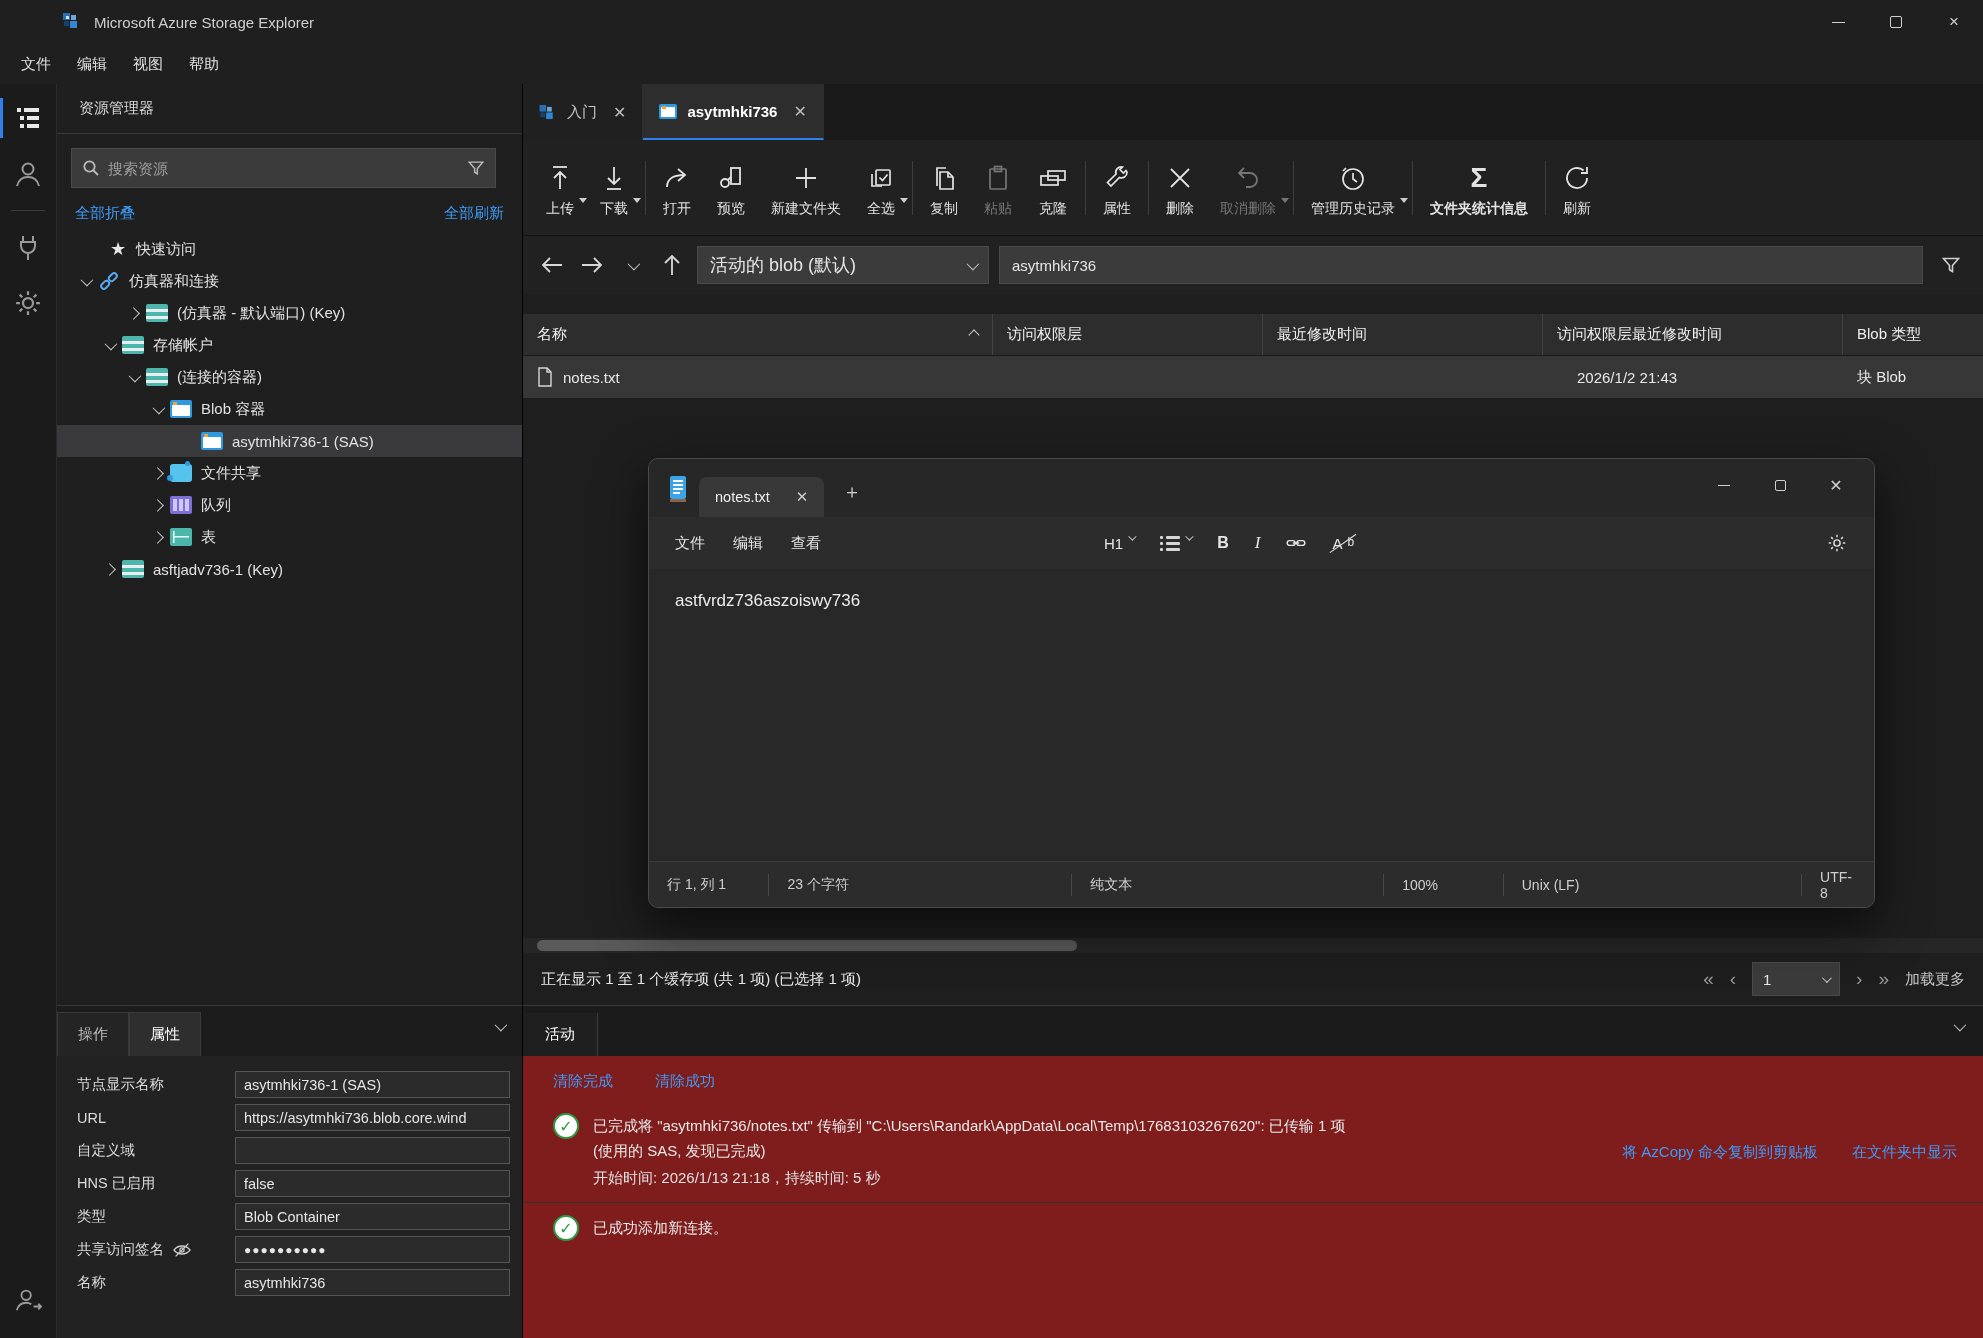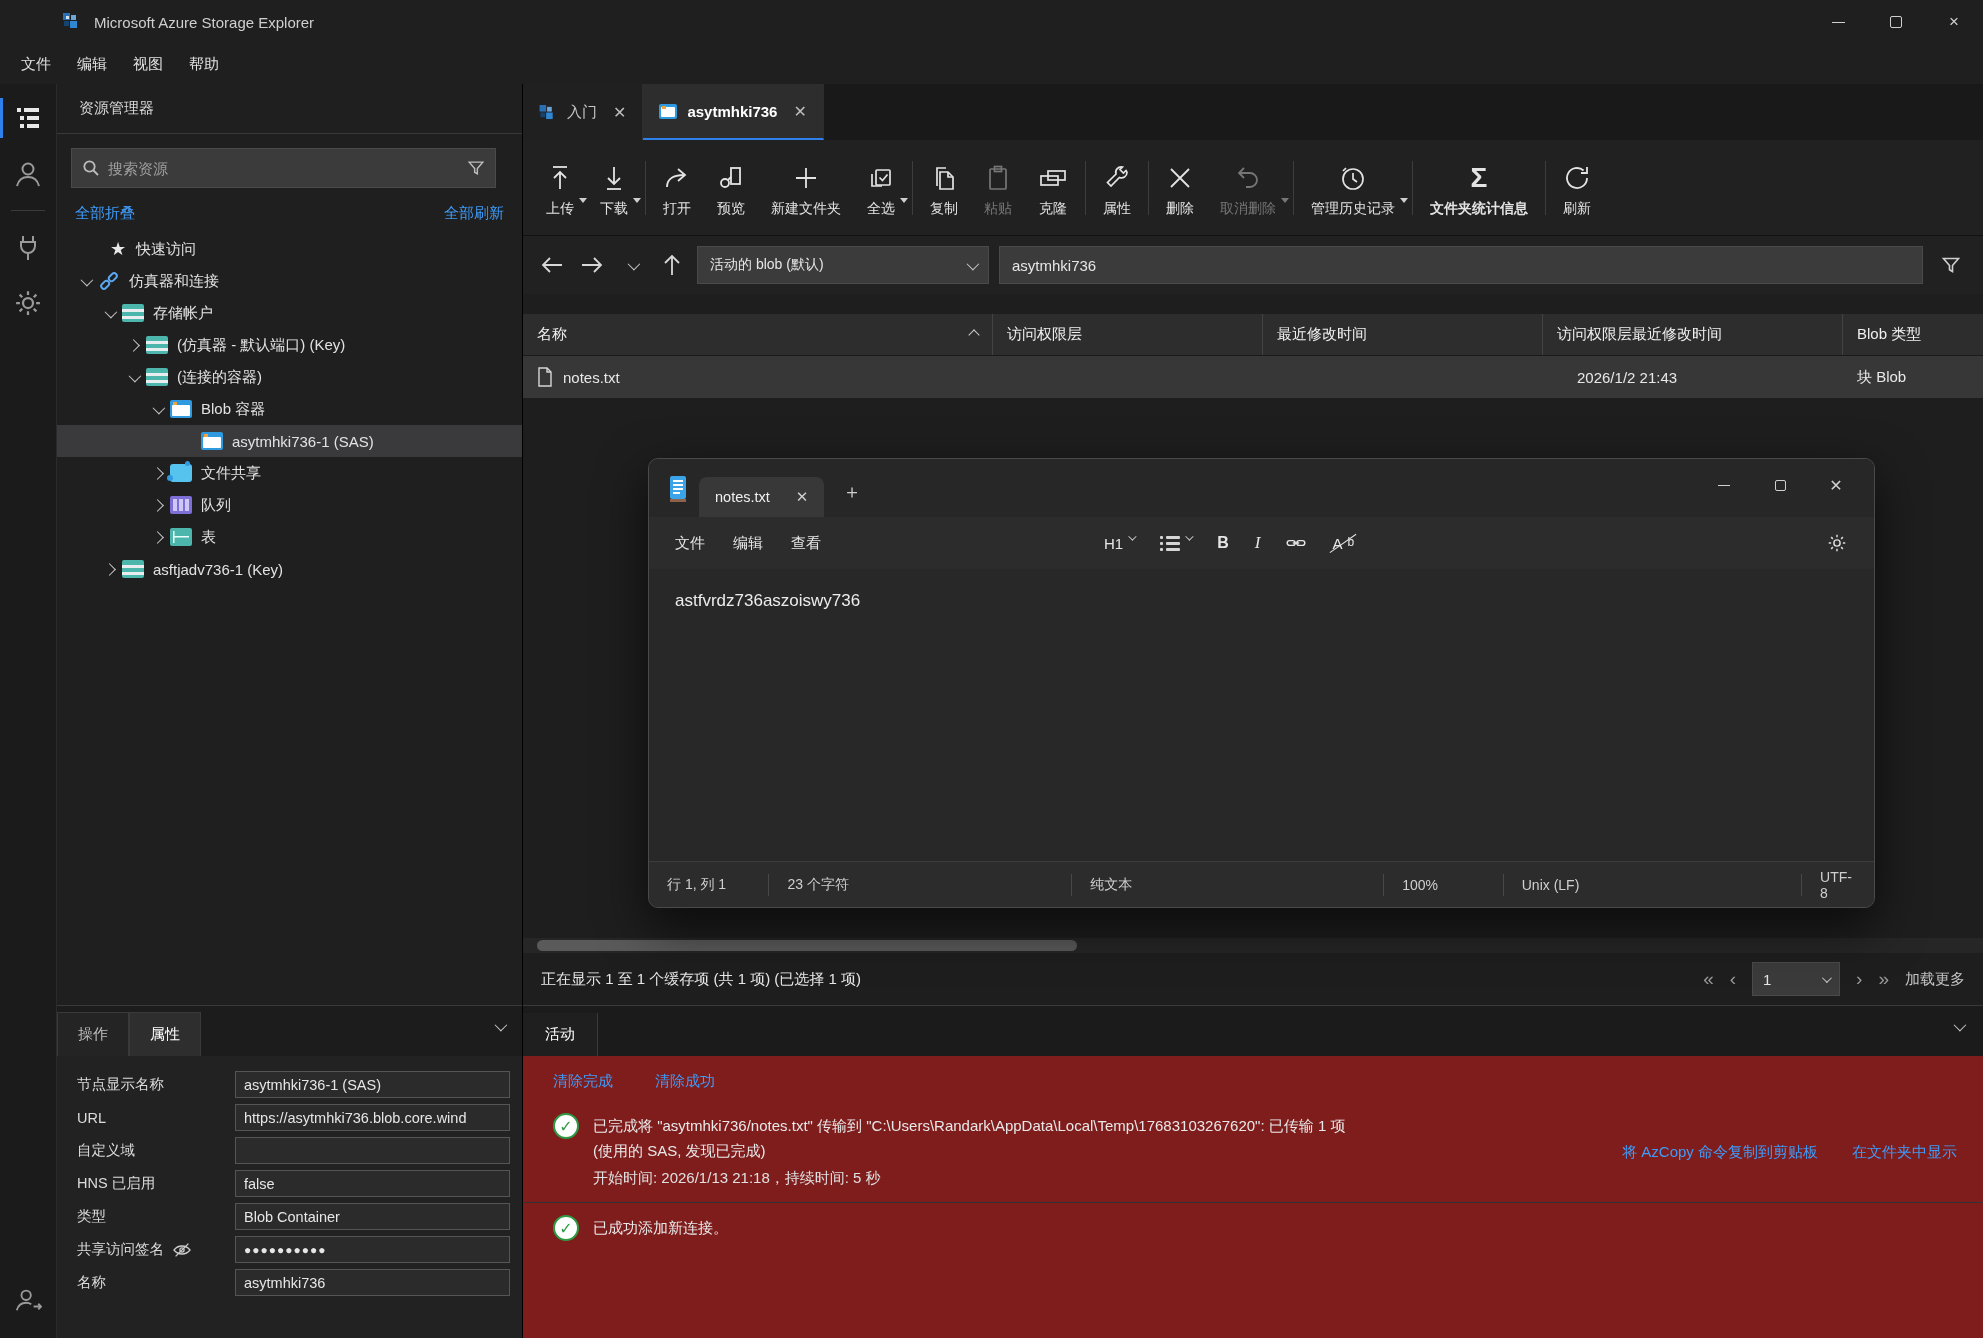--- a/index.html
+++ b/index.html
@@ -87,21 +87,21 @@
   .tool .tlabel { font-size:14px; margin-top:2px; white-space:nowrap; }
   .tool.disabled { color:#767676; }
   .tool .caret { position:absolute; right:0px; bottom:26px; }
   .caret { width:0; height:0; border-left:4.5px solid transparent; border-right:4.5px solid transparent; border-top:5.5px solid #cfcfcf; display:inline-block; }
   .tool.disabled .caret { border-top-color:#767676; }
   .tsep { width:1px; height:54px; background:#3d3d3d; margin:0 4px; }
 
   
   .navbar { height:58px; background:#212121; display:flex; align-items:center; padding:0 14px; gap:10px; }
   .nav-btn { width:30px; height:30px; display:flex; align-items:center; justify-content:center; color:#d8d8d8; }
-  .path-select { width:292px; height:38px; background:#3b3b3b; border:1px solid #4a4a4a; display:flex; align-items:center; padding:0 12px; font-size:14px; }
+  .path-select { width:292px; height:38px; background:#3b3b3b; border:1px solid #4a4a4a; display:flex; align-items:center; padding:0 12px; font-size:18px; }
   .path-select .chev { margin-left:auto; }
   .addr-input { flex:1; height:38px; background:#3b3b3b; border:1px solid #4a4a4a; color:#e6e6e6; font-size:15px; padding:0 12px; font-family:inherit; outline:none; }
   .filter-btn { width:36px; height:36px; display:flex; align-items:center; justify-content:center; color:#d0d0d0; }
 
   
   .listarea { flex:1; background:#1e1e1e; display:flex; flex-direction:column; position:relative; overflow:hidden; }
   .grid-header { display:flex; height:42px; margin-top:20px; background:#2d2d2d; border-bottom:1px solid #1a1a1a; font-size:15px; color:#f0f0f0; }
   .gcol { display:flex; align-items:center; padding:0 14px; border-right:1px solid #434343; white-space:nowrap; overflow:hidden; }
   .gcol.name { flex:1; min-width:0; }
   .gcol.c2 { width:270px; } .gcol.c3 { width:300px; } .gcol.c4 { width:280px; } .gcol.c5 { width:140px; flex:none; border-right:none; }
@@ -261,29 +261,29 @@
           <span class="t-icon">
             <svg width="22" height="18" viewBox="0 0 24 20" fill="none" stroke="#5aa9f0" stroke-width="2.2">
               <g transform="rotate(-45 12 10)">
                   <rect x="1" y="7" width="10" height="6" rx="3"></rect>
                   <rect x="13" y="7" width="10" height="6" rx="3"></rect>
                 </g>
             </svg>
           </span>
           <span>仿真器和连接</span>
         </div>
+        <div class="tree-row" style="padding-left:72px;">
+          <span class="chev right"></span>
+          <span class="t-icon icon-storage"></span>
+          <span>(仿真器 - 默认端口) (Key)</span>
+        </div>
         <div class="tree-row" style="padding-left:48px;">
           <span class="chev down"></span>
           <span class="t-icon icon-storage"></span>
           <span>存储帐户</span>
-        </div>
-        <div class="tree-row" style="padding-left:72px;">
-          <span class="chev right"></span>
-          <span class="t-icon icon-storage"></span>
-          <span>(仿真器 - 默认端口) (Key)</span>
         </div>
         <div class="tree-row" style="padding-left:72px;">
           <span class="chev down"></span>
           <span class="t-icon icon-storage"></span>
           <span>(连接的容器)</span>
         </div>
         <div class="tree-row" style="padding-left:96px;">
           <span class="chev down"></span>
           <span class="t-icon icon-blob"></span>
           <span>Blob 容器</span>

